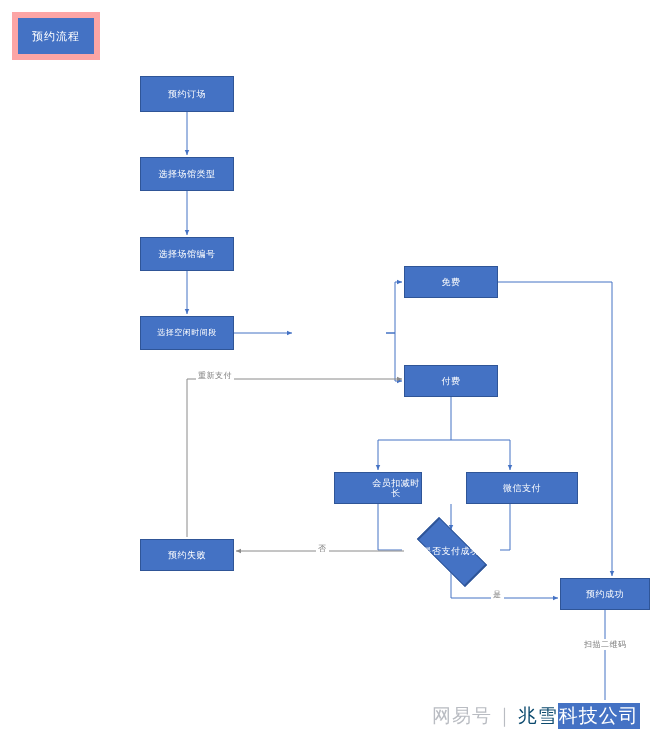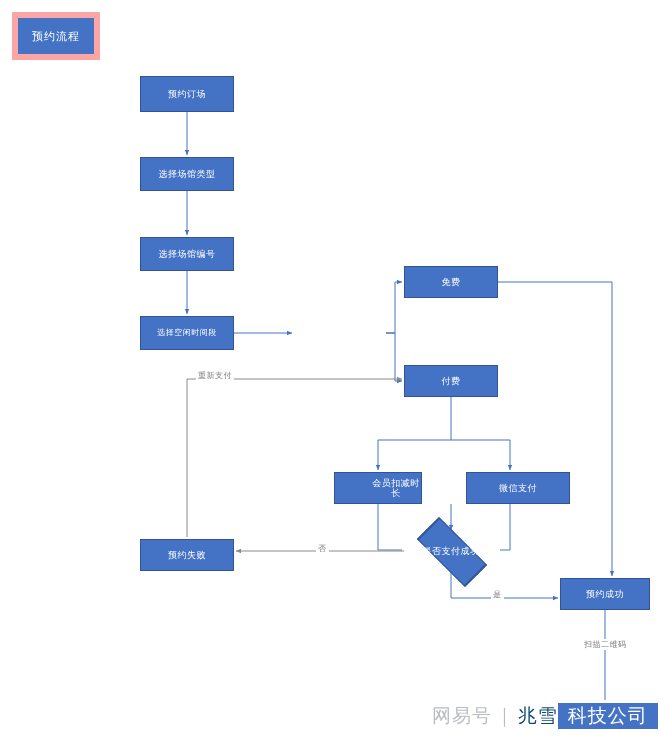--- a/index.html
+++ b/index.html
@@ -94,21 +94,21 @@
     font-size: 19px;
     letter-spacing: 1px;
     white-space: nowrap;
   }
   .wm-a { color: #b9bcc2; }
   .wm-sep { color: #b9bcc2; padding: 0 3px; }
   .wm-b { color: #0c4a6e; }
   .wm-hl {
     color: #ffffff;
     background: #4472c4;
-    padding: 0 10px;
+    padding: 0 1px;
   }
 </style>
 </head>
 <body>
 
 <div id="canvas">
 
   <svg class="edge-layer" viewBox="0 0 660 741" width="660" height="741" xmlns="http://www.w3.org/2000/svg">
     <defs>
       <marker id="arrow" viewBox="0 0 10 10" refX="9" refY="5" markerWidth="6" markerHeight="6" orient="auto-start-reverse">
@@ -181,21 +181,21 @@
   </div>
 
   <div class="node" style="left:404px; top:365px; width:94px; height:32px;">
     <span>付费</span>
   </div>
 
   <div class="node" style="left:334px; top:472px; width:88px; height:32px;padding-left:36px;">
     <span>会员扣减时长</span>
   </div>
 
-  <div class="node" style="left:466px; top:472px; width:104px; height:32px;">
+  <div class="node" style="left:466px; top:472px; width:112px; height:32px;">
     <span>微信支付</span>
   </div>
 
   <div class="diamond" style="left:404px; top:532px; width:94px; height:38px;">
     <span class="dshape" style="width:32px; height:32px; margin-left:-16px; margin-top:-16px; transform:rotate(45deg) scale(2.0,0.92);"></span>
     <span class="dlabel">是否支付成功</span>
   </div>
 
   <div class="node" style="left:140px; top:539px; width:94px; height:32px;">
     <span>预约失败</span>

